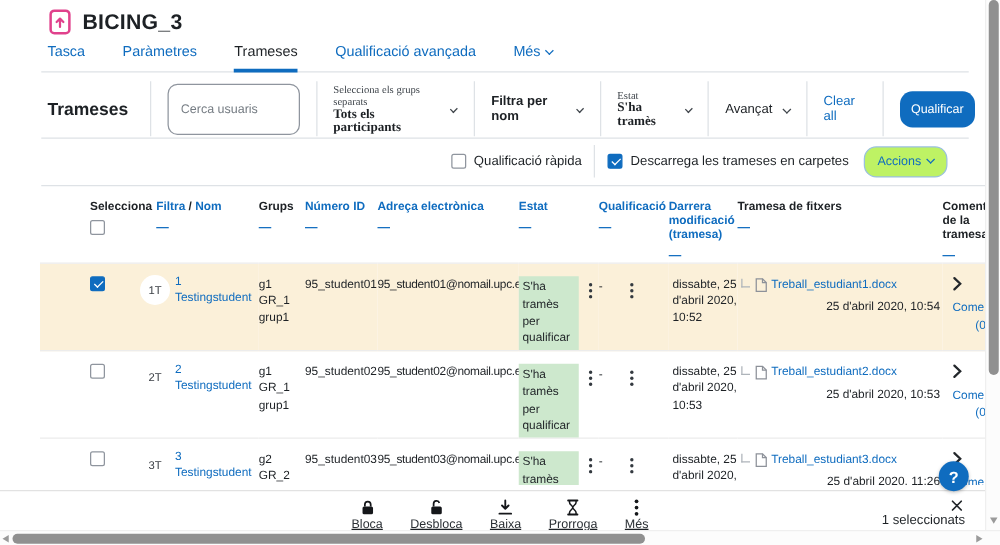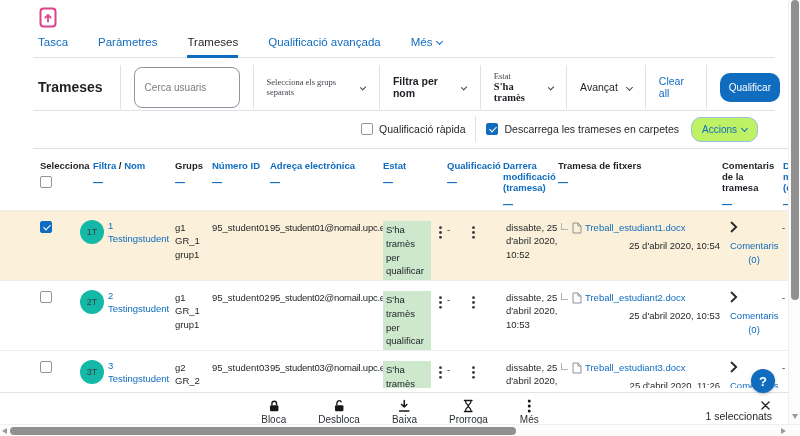--- a/index.html
+++ b/index.html
@@ -55,56 +55,56 @@
   .cb.checked::after { content:""; position:absolute; left:3.5px; top:1px;
         width:3px; height:6px; border:solid #fff; border-width:0 1.6px 1.6px 0; transform:rotate(45deg); }
   .opt { display:flex; align-items:center; gap:6px;text-align:center; }
   .opt-div { width:1px; height:26px; background:#dee2e6; margin:0 10px; }
   .actions-btn { margin-left:12px; border:1px solid #9ac0de; color:#0f6cbf; background:#bef264;
                  border-radius:10px; font-size:10px; padding:6px 10px; cursor:pointer;
                  font-family:"Liberation Sans",sans-serif; }
   .actions-btn .chev { color:#0f6cbf; }
 
   
-  .table-wrap { position:absolute; left:0; top:149px; width:788px; height:239px; overflow:hidden; }
+  .table-wrap { position:absolute; left:0; top:149px; width:788px; height:239px; overflow:hidden;padding-left:32px; }
   table { width:853px; table-layout:fixed; border-collapse:collapse; }
   th { text-align:left; vertical-align:top; padding-top:11px; font-size:9.5px; color:#1d2125; }
   th .col-link { color:#0f6cbf; font-weight:700; }
   th .col-plain { color:#1d2125; font-weight:700; }
   .dash { display:block; color:#0f6cbf; font-weight:700; font-size:10px; margin-top:6px; cursor:pointer; }
   thead tr { height:54px; }
   tbody tr { height:61px; }
   tbody tr { border-top:1px solid #ececec; }
   tbody tr.selected { background:#fbf0d9; }
   td { vertical-align:top; padding-top:10px; font-size:9.5px; line-height:1.4; color:#1d2125; }
   .pad-l { padding-left:40px; }
   .th-pad { padding-left:13px; }
   .name-cell { display:flex; align-items:center; gap:4px; margin-top:-2px; }
-  .avatar { width:24px; height:24px; border-radius:50%; background:#14b8a6; color:#3c4046;
+  .avatar { width:24px; height:24px; border-radius:50%; background:#ffffff; color:#3c4046;
             font-size:9px; display:flex; align-items:center; justify-content:center; flex:0 0 24px; }
   .user-link { color:#0f6cbf; font-size:9.5px; cursor:pointer; }
   .groups { white-space:pre-line; }
   .email { white-space:nowrap; letter-spacing:-0.25px; }
   .chip { display:inline-block; background:#cde8cd; padding:2px 3px; max-width:48px; line-height:1.45; }
   .cellflex { display:flex; }
   .dots { margin-left:8px; margin-top:5px; cursor:pointer; flex:0 0 auto; }
   .grade-dash { margin-top:2px; }
   .fline { display:flex; align-items:center; gap:3px; }
   .tree { width:7px; height:7px; border-left:1px solid #aeb4ba; border-bottom:1px solid #aeb4ba;
           margin:-3px 1px 0 3px; flex:0 0 7px; }
   .file-link { color:#0f6cbf; cursor:pointer; white-space:nowrap; }
   .fdate { text-align:right; padding-right:2px; margin-top:5px; }
   .cmt-link { color:#0f6cbf; display:block; margin-top:3px; cursor:pointer;text-align:center; }
   .expand { cursor:pointer; display:inline-block; }
 
   
   .footer { position:absolute; left:0; right:0; top:392px; height:32px; background:#fff;
             border-top:1px solid #e2e2e2; }
   .footer-actions { position:absolute; left:50%; transform:translateX(-50%); top:6px;
-                    display:flex; gap:32px;text-decoration:underline; }
+                    display:flex; gap:22px;text-decoration:underline; }
   .fact { display:flex; flex-direction:column; align-items:center; gap:1px;
           font-size:10px; color:#2b3035; cursor:pointer; background:none; border:none;
           font-family:"Liberation Sans",sans-serif; }
   .footer-close { position:absolute; right:30px; top:3px; cursor:pointer; }
   .selected-count { position:absolute; right:28px; top:17px; font-size:10.5px; color:#1d2125; }
 
   
   .help-btn { position:absolute; left:751px; top:369px; width:24px; height:24px; border-radius:50%;
               background:#0f6cbf; color:#fff; font-size:13px; font-weight:700; z-index:6;
               display:flex; align-items:center; justify-content:center; cursor:pointer; border:none;
@@ -125,38 +125,40 @@
               border-top:3.5px solid transparent; border-bottom:3.5px solid transparent; border-left:5px solid #9a9a9a; }
 </style>
 </head>
 <body>
 
 <div class="app-header">
   <svg width="20" height="21" viewBox="0 0 18 21">
     <rect x="1.5" y="1.5" width="15" height="18" rx="3" fill="none" stroke="#e0418c" stroke-width="2"></rect>
     <path d="M9 14.5V8.4 M6.3 10.6 L9 7.9 L11.7 10.6" fill="none" stroke="#e0418c" stroke-width="1.8" stroke-linecap="round" stroke-linejoin="round"></path>
   </svg>
+  <div class="app-title">BICING_3</div>
 </div>
 
 <div class="tabs">
   <span class="tab">Tasca</span>
   <span class="tab">Paràmetres</span>
   <span class="tab active">Trameses</span>
   <span class="tab">Qualificació avançada</span>
   <span class="tab"><span>Més</span><span class="chev"></span></span>
 </div>
 
 <div class="filterbar">
   <div class="filter-heading">Trameses</div>
   <div class="vdiv"></div>
   <input class="search-input" type="text" placeholder="Cerca usuaris" style="">
   <div class="vdiv"></div>
   <div class="dd">
     <div class="dd-stack">
       <span class="dd-small">Selecciona els grups separats</span>
+      <span class="dd-value">Tots els participants</span>
     </div>
     <span class="chev"></span>
   </div>
   <div class="vdiv"></div>
   <div class="dd">
     <span class="dd-bold">Filtra per nom</span>
     <span class="chev"></span>
   </div>
   <div class="vdiv"></div>
   <div class="dd">

